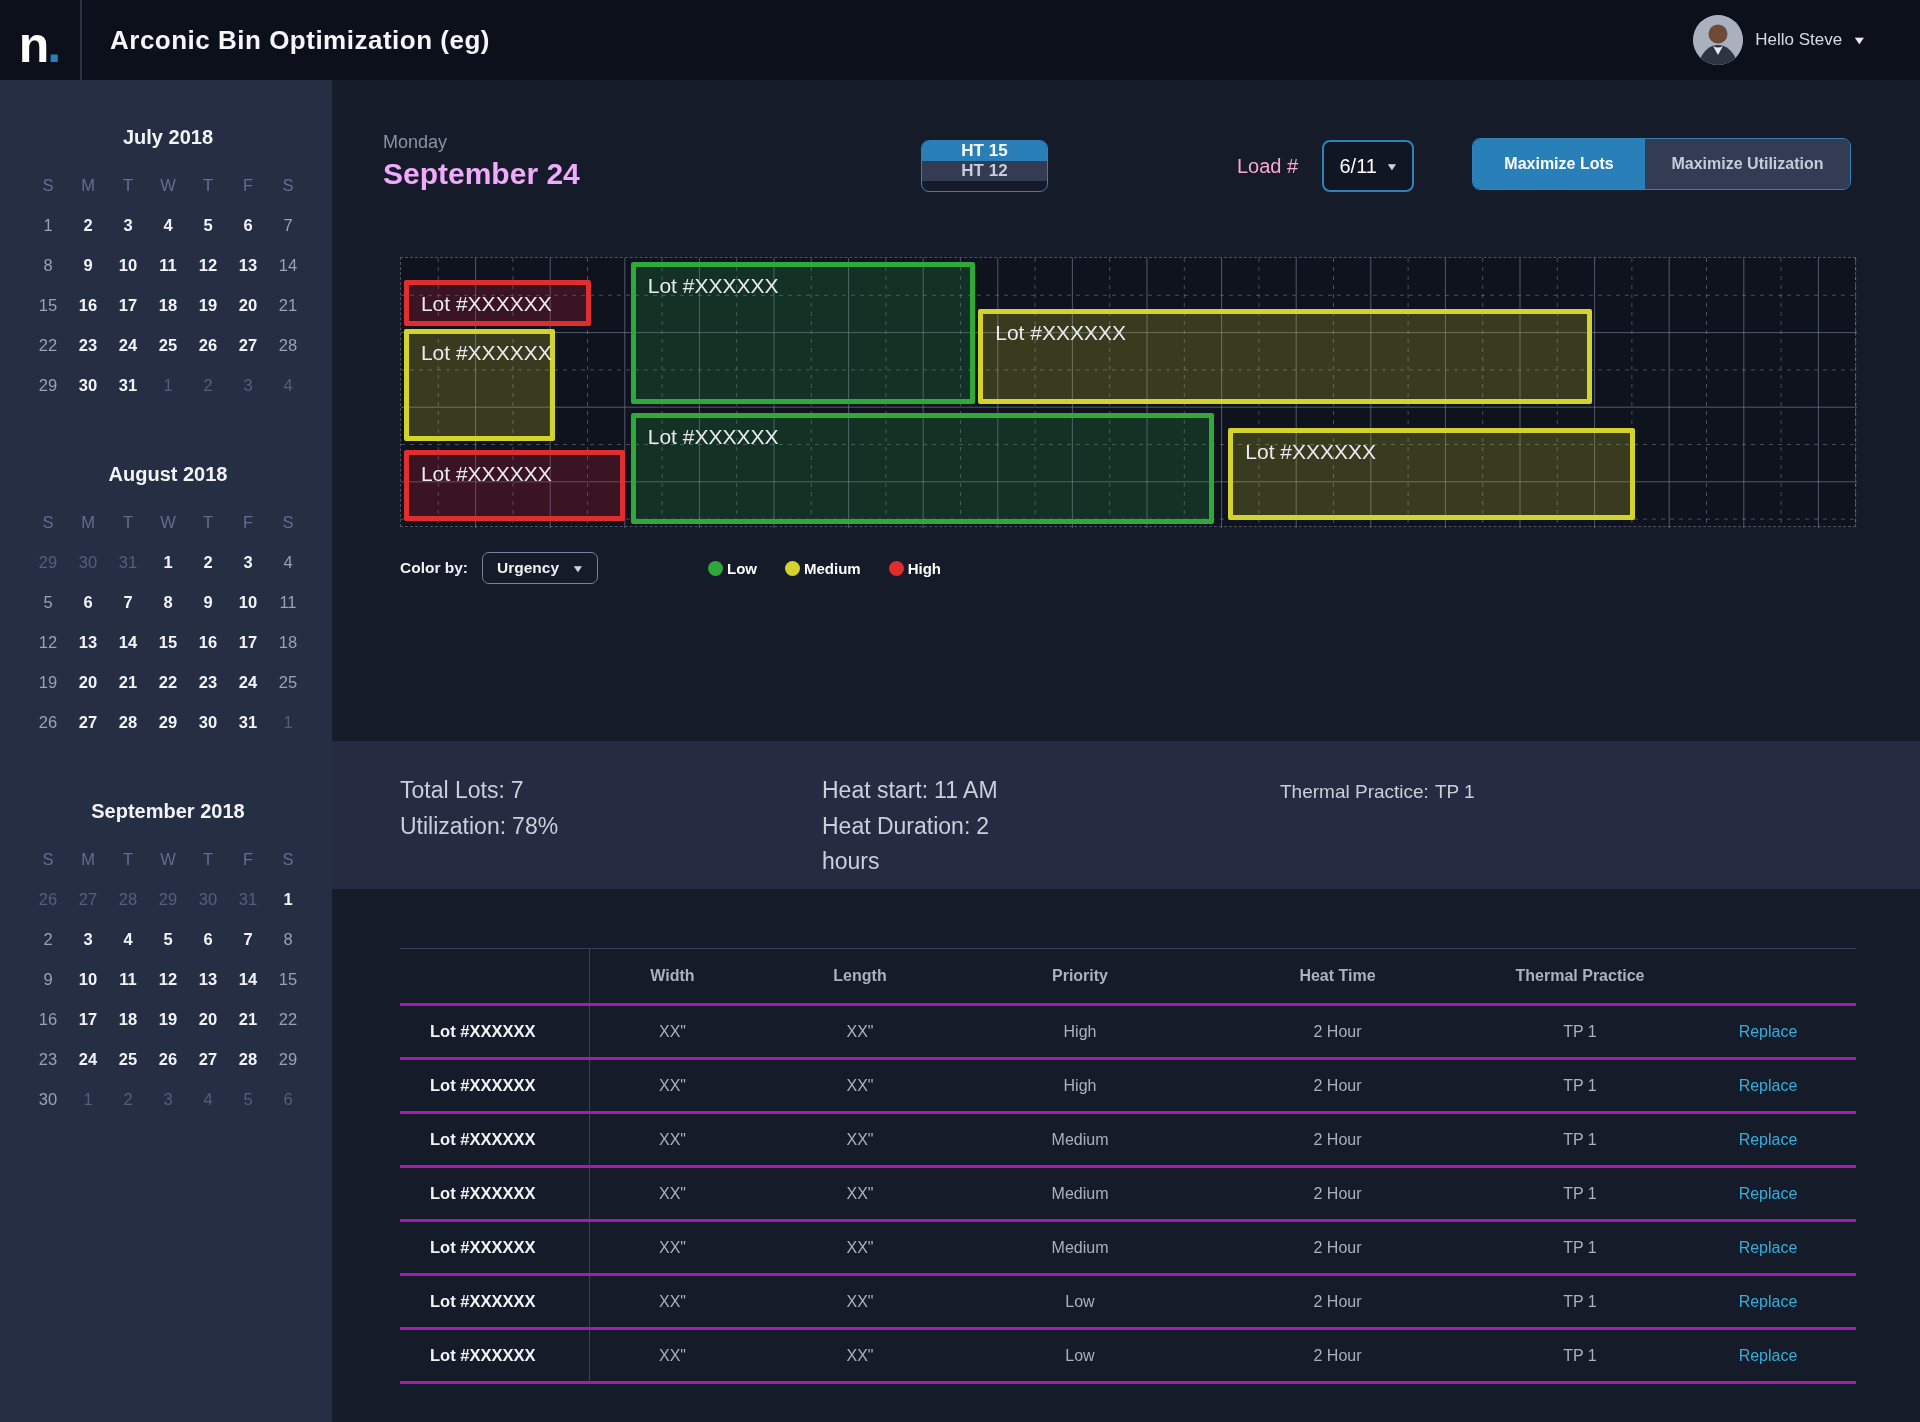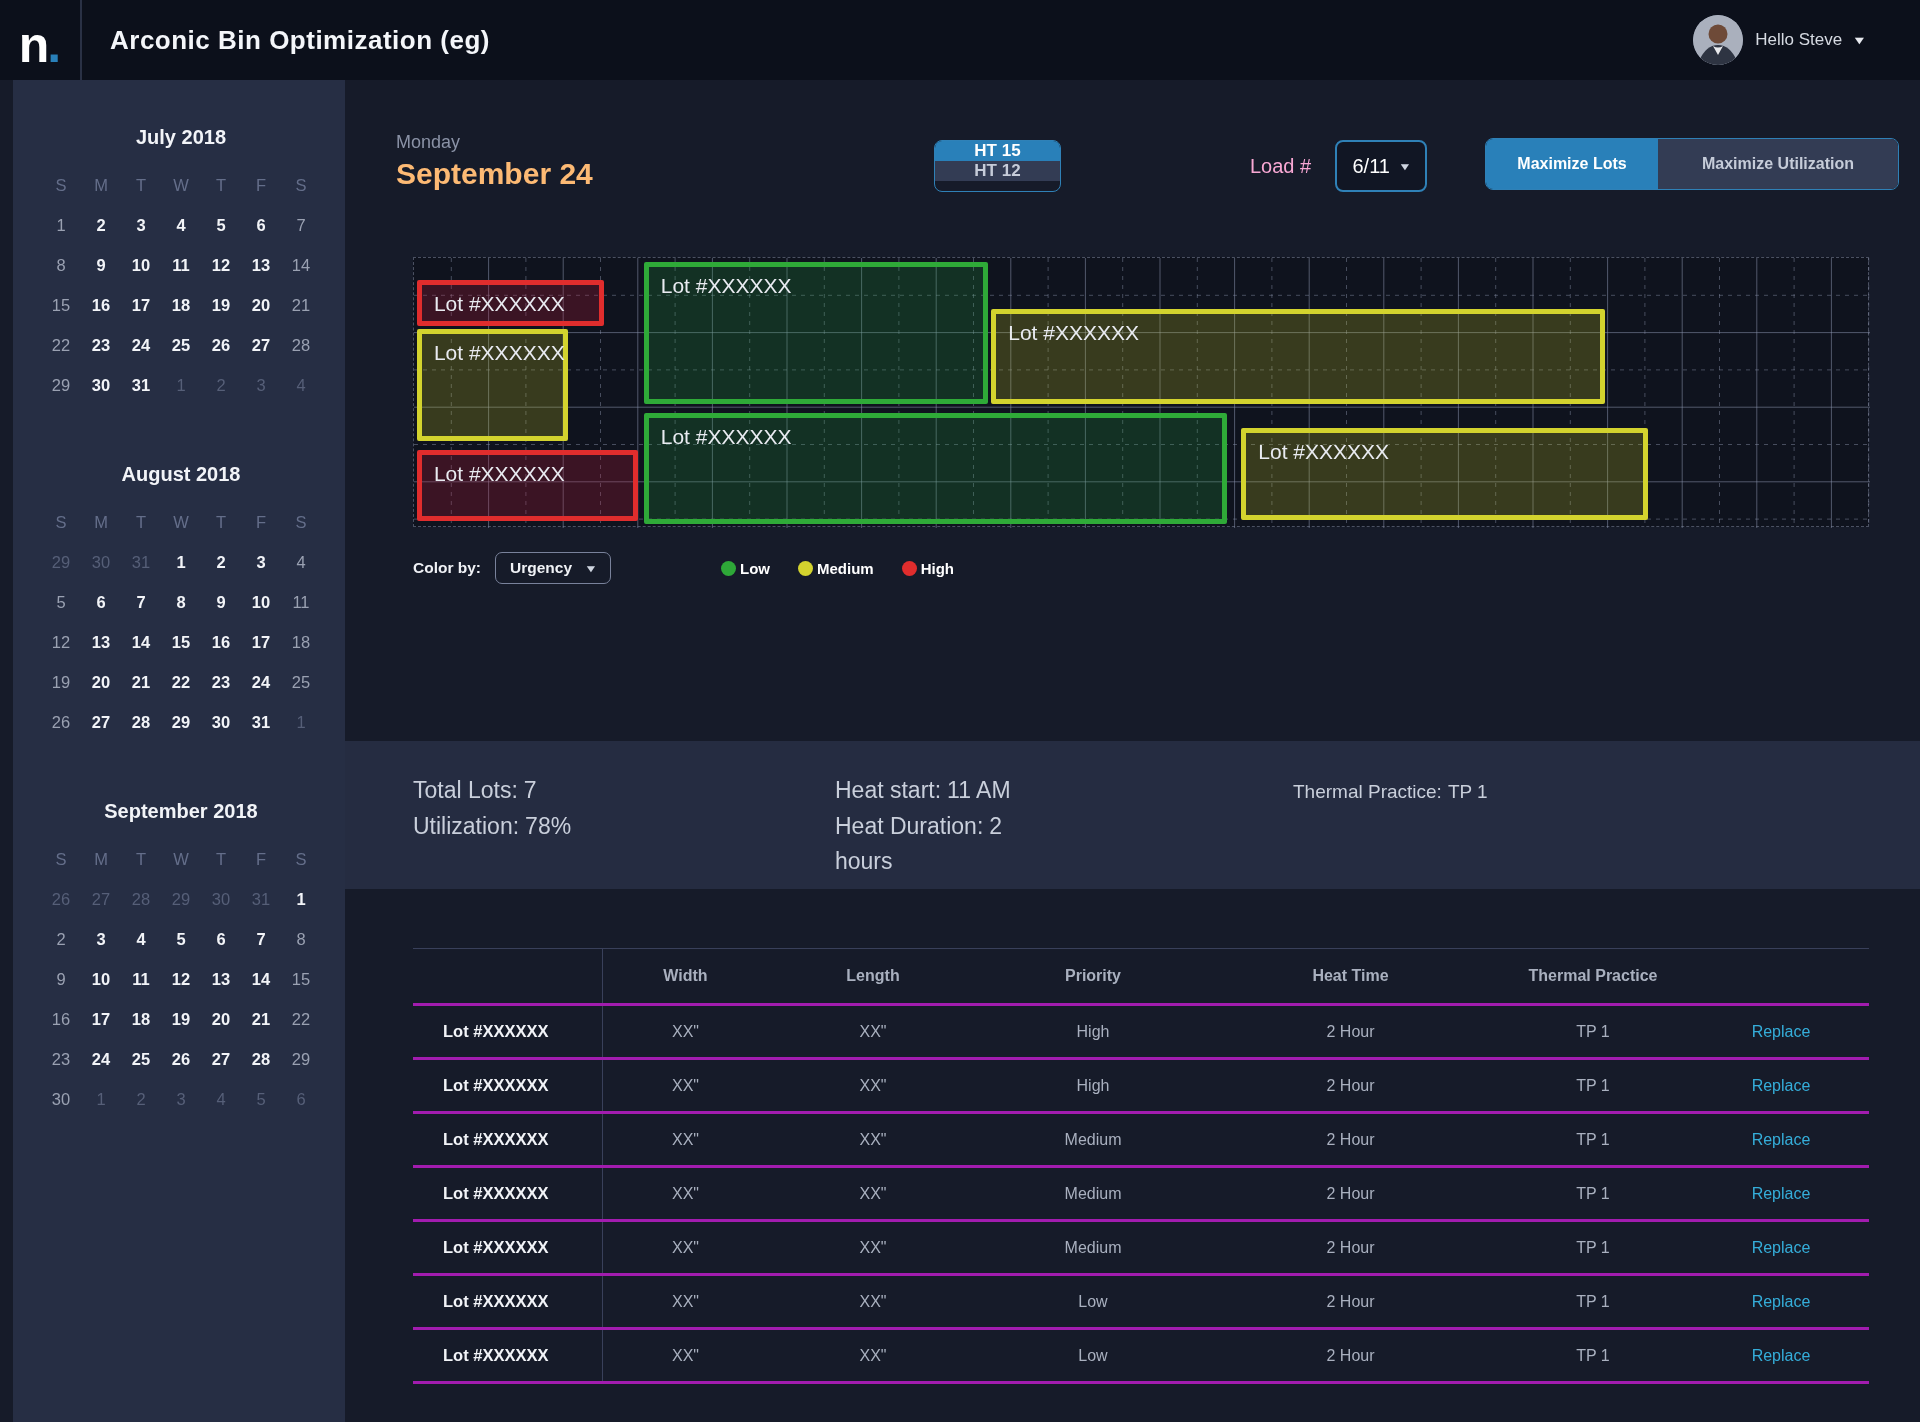--- a/index.html
+++ b/index.html
@@ -14,52 +14,52 @@
   .topbar{ height:80px; background:#0c101b; display:flex; align-items:center; position:relative; }
   .logo-box{ width:82px; height:80px; border-right:2px solid #2a3145; display:flex; align-items:flex-end; justify-content:center; padding-bottom:12px; cursor:pointer; }
   .logo-n{ font-size:50px; font-weight:800; color:#fff; line-height:0.9; letter-spacing:-2px; }
   .logo-dot{ font-size:50px; font-weight:800; color:#2980b9; line-height:0.9; }
   .app-title{ font-size:26px; font-weight:700; letter-spacing:0.5px; margin-left:28px; color:#f4f6fa; }
   .user-menu{ position:absolute; right:55px; top:0; height:80px; display:flex; align-items:center; gap:12px; cursor:pointer; }
   .avatar{ width:50px; height:50px; border-radius:50%; overflow:hidden; display:block; background:#9aa2b4; }
   .greeting{ font-size:17px; color:#d6dae2; }
   .caret{ font-size:11px; color:#e8eaf0; transform:scaleX(1.4); }
   
-  .layout{ display:flex; height:1342px;padding-left:13px; }
+  .layout{ display:flex; height:1342px; }
   .sidebar{ width:332px; background:#262e44; flex:none; padding-top:40px; }
   .content{ flex:1; position:relative; }
   
   .calendar{ width:292px; margin:0 auto 0 22px; padding-top:6px; }
   .calendar + .calendar{ margin-top:52px; }
   .cal-title{ text-align:center; font-size:20px; font-weight:700; color:#f2f4f8; margin-bottom:16px; }
   .cal-grid{ display:grid; grid-template-columns:repeat(7,40px); justify-content:center; }
   .cal-cell{ height:40px; line-height:40px; text-align:center; font-size:16.5px; }
   .cal-wd{ color:#646e8a; font-weight:400; }
   .cal-day{ cursor:pointer; }
   .cal-day.we{ color:#9aa1b2; font-weight:400; }
   .cal-day.wd{ color:#f2f4f8; font-weight:700; }
   .cal-day.out{ color:#565f78; font-weight:400; }
   
   .toolbar{ position:relative; height:135px; margin-top:52px; }
   .date-block{ position:absolute; left:51px; top:0; }
   .weekday{ font-size:18px; color:#8a92a6; margin-bottom:4px; }
-  .sel-date{ font-size:30px; font-weight:700; color:#fdba74; }
+  .sel-date{ font-size:30px; font-weight:700; color:#f0abfc; }
   .seg-group{ position:absolute; display:flex; border-radius:8px; overflow:hidden; border:1px solid #2f81b7; height:52px; }
   .seg{ border:none; font-family:inherit; font-size:17px; font-weight:700; padding:0 26px; display:flex; align-items:center; justify-content:center; cursor:pointer; background:#333c54; color:#c6ccd9; }
   .seg.active{ background:#2980b9; color:#fff; }
   .ht-group{ left:589px; top:8px;flex-direction:column; }
   .ht-group .seg{ width:125px; }
   .load-block{ position:absolute; left:905px; top:8px; display:flex; align-items:center; gap:24px; height:52px; }
   .load-label{ font-size:20px; color:#f9a8d4; }
   .load-select{ width:92px; height:52px; border:2px solid #2f81b7; border-radius:8px; display:flex; align-items:center; justify-content:center; gap:10px; cursor:pointer; font-size:20px; color:#fff; background:rgba(10,15,28,0.35); }
   .caret2{ font-size:10px; color:#cfd5e0; transform:scaleX(1.4); }
   .mode-group{ left:1140px; top:6px; }
   .mode-group .seg{ font-size:16px; }
   .mode-group .seg:nth-child(1){ width:172px; }
-  .mode-group .seg:nth-child(2){ width:240px; }
+  .mode-group .seg:nth-child(2){ width:205px; }
   
   .bin-chart{ position:absolute; left:68px; top:177px; width:1456px; height:270px; background:#0f131e; border:1px dashed rgba(165,175,200,0.40); }
   .bin-chart svg{ position:absolute; left:0; top:0; }
   .lot{ position:absolute; border-radius:2px; cursor:pointer; }
   .lot-label{ display:block; padding:7px 12px; font-size:21px; color:#e9ebf1; white-space:nowrap; }
   
   .legend-row{ position:absolute; left:68px; top:472px; display:flex; align-items:center; }
   .colorby-label{ font-size:15.5px; font-weight:700; color:#f0f2f6; }
   .colorby-select{ margin-left:14px; border:1.5px solid #79829b; border-radius:7px; height:32px; padding:0 14px; display:flex; align-items:center; gap:14px; font-size:15.5px; font-weight:700; color:#f0f2f6; cursor:pointer; }
   .legend{ display:flex; align-items:center; gap:28px; margin-left:110px; }

